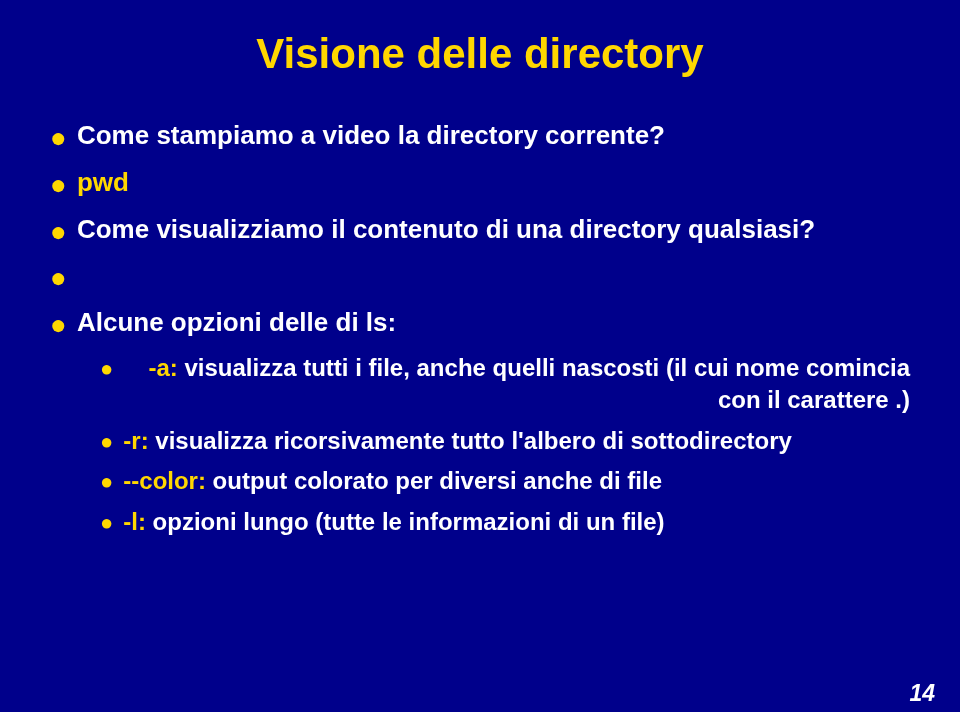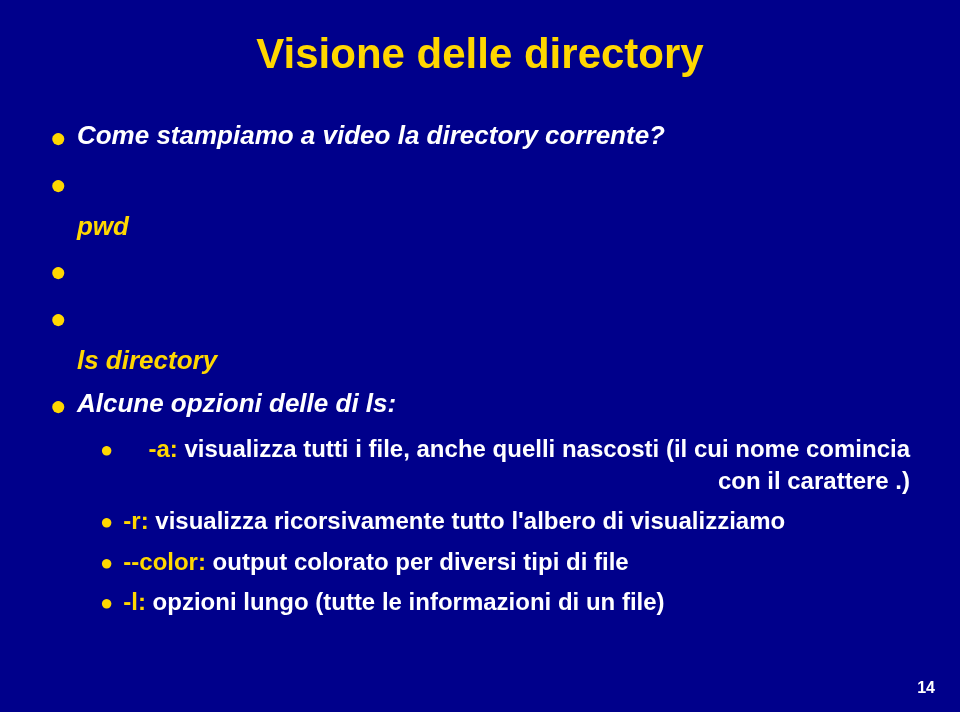--- a/index.html
+++ b/index.html
@@ -57,26 +57,24 @@
       color: #FFD700;
       font-size: 28px;
       margin-top: 1px;
       flex-shrink: 0;
     }
 
     .bullet-text {
       color: white;
       font-size: 26px;
       font-weight: bold;
-      font-style: italic;
     }
 
     .yellow-text {
       color: #FFD700;
-      margin-top: 44px;
     }
 
     .sub-bullet {
       display: flex;
       align-items: flex-start;
       gap: 10px;
       margin-left: 50px;
       color: white;
       font-size: 24px;
       font-weight: bold;
@@ -92,25 +90,26 @@
 
     .sub-bullet-text {
       color: white;
       font-size: 24px;
       font-weight: bold;
       text-align: right;
     }
 
     .page-number {
       position: absolute;
-      bottom: 15px;
+      bottom: 5px;
       right: 25px;
       color: white;
-      font-size: 16px;
+      font-size: 23px;
       font-weight: bold;
+      font-style: italic;
     }
   </style>
 </head>
 <body>
 
 <div class="slide">
 
   <div class="title">Visione delle directory</div>
 
   <div class="content">
@@ -120,50 +119,50 @@
       <span class="bullet-text">Come stampiamo a video la directory corrente?</span>
     </div>
 
     <div class="bullet-item">
       <span class="bullet-dot">●</span>
       <span class="bullet-text yellow-text">pwd</span>
     </div>
 
     <div class="bullet-item">
       <span class="bullet-dot">●</span>
+      <span class="bullet-text">Come visualizziamo il contenuto di una directory qualsiasi?</span>
     </div>
 
     <div class="bullet-item">
       <span class="bullet-dot">●</span>
-      <span class="bullet-text yellow-text">ls directory</span>
     </div>
 
     <div class="bullet-item">
       <span class="bullet-dot">●</span>
       <span class="bullet-text">Alcune opzioni delle di ls:</span>
     </div>
 
     <div class="sub-bullet">
       <span class="sub-bullet-dot">●</span>
       <span class="sub-bullet-text">
         <span class="yellow-text">-a:</span><span> visualizza tutti i file, anche quelli nascosti (il cui nome comincia con il carattere .)</span>
       </span>
     </div>
 
     <div class="sub-bullet">
       <span class="sub-bullet-dot">●</span>
       <span class="sub-bullet-text">
-        <span class="yellow-text">-r:</span><span> visualizza ricorsivamente tutto l'albero di visualizziamo</span>
+        <span class="yellow-text">-r:</span><span> visualizza ricorsivamente tutto l'albero di sottodirectory</span>
       </span>
     </div>
 
     <div class="sub-bullet">
       <span class="sub-bullet-dot">●</span>
       <span class="sub-bullet-text">
-        <span class="yellow-text">--color:</span><span> output colorato per diversi tipi di file</span>
+        <span class="yellow-text">--color:</span><span> output colorato per diversi anche di file</span>
       </span>
     </div>
 
     <div class="sub-bullet">
       <span class="sub-bullet-dot">●</span>
       <span class="sub-bullet-text">
         <span class="yellow-text">-l:</span><span> opzioni lungo (tutte le informazioni di un file)</span>
       </span>
     </div>
 

